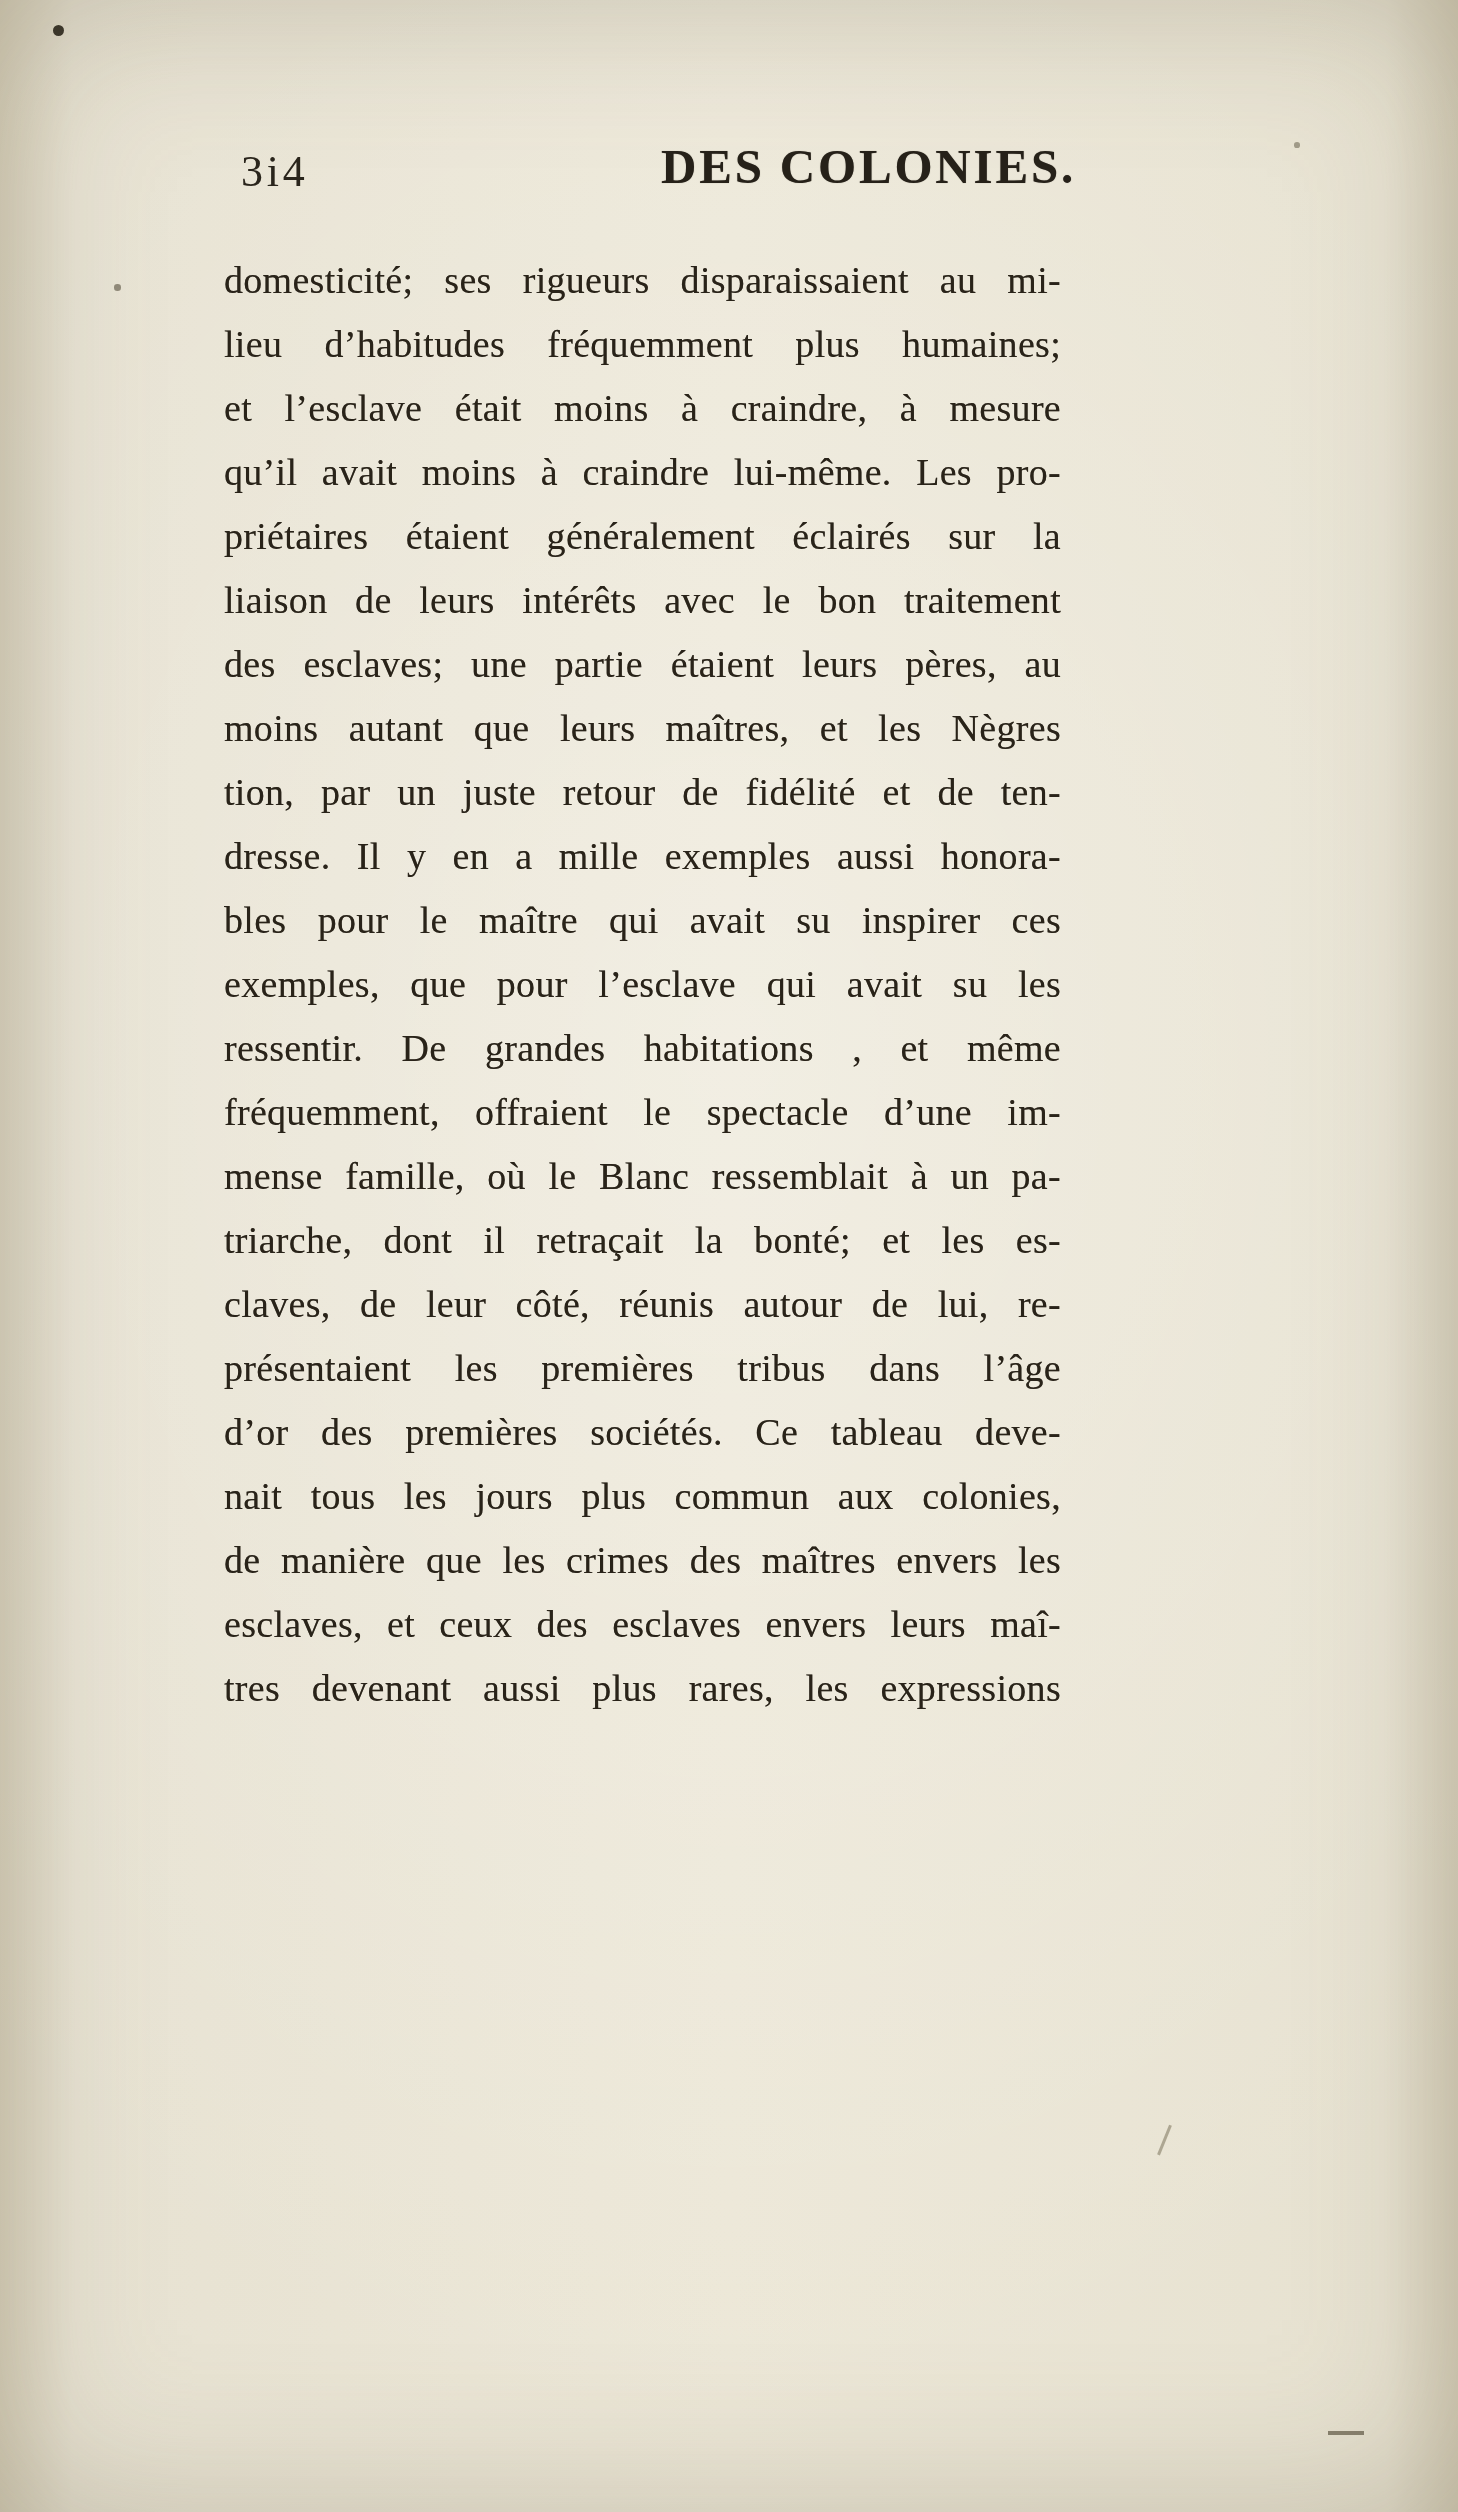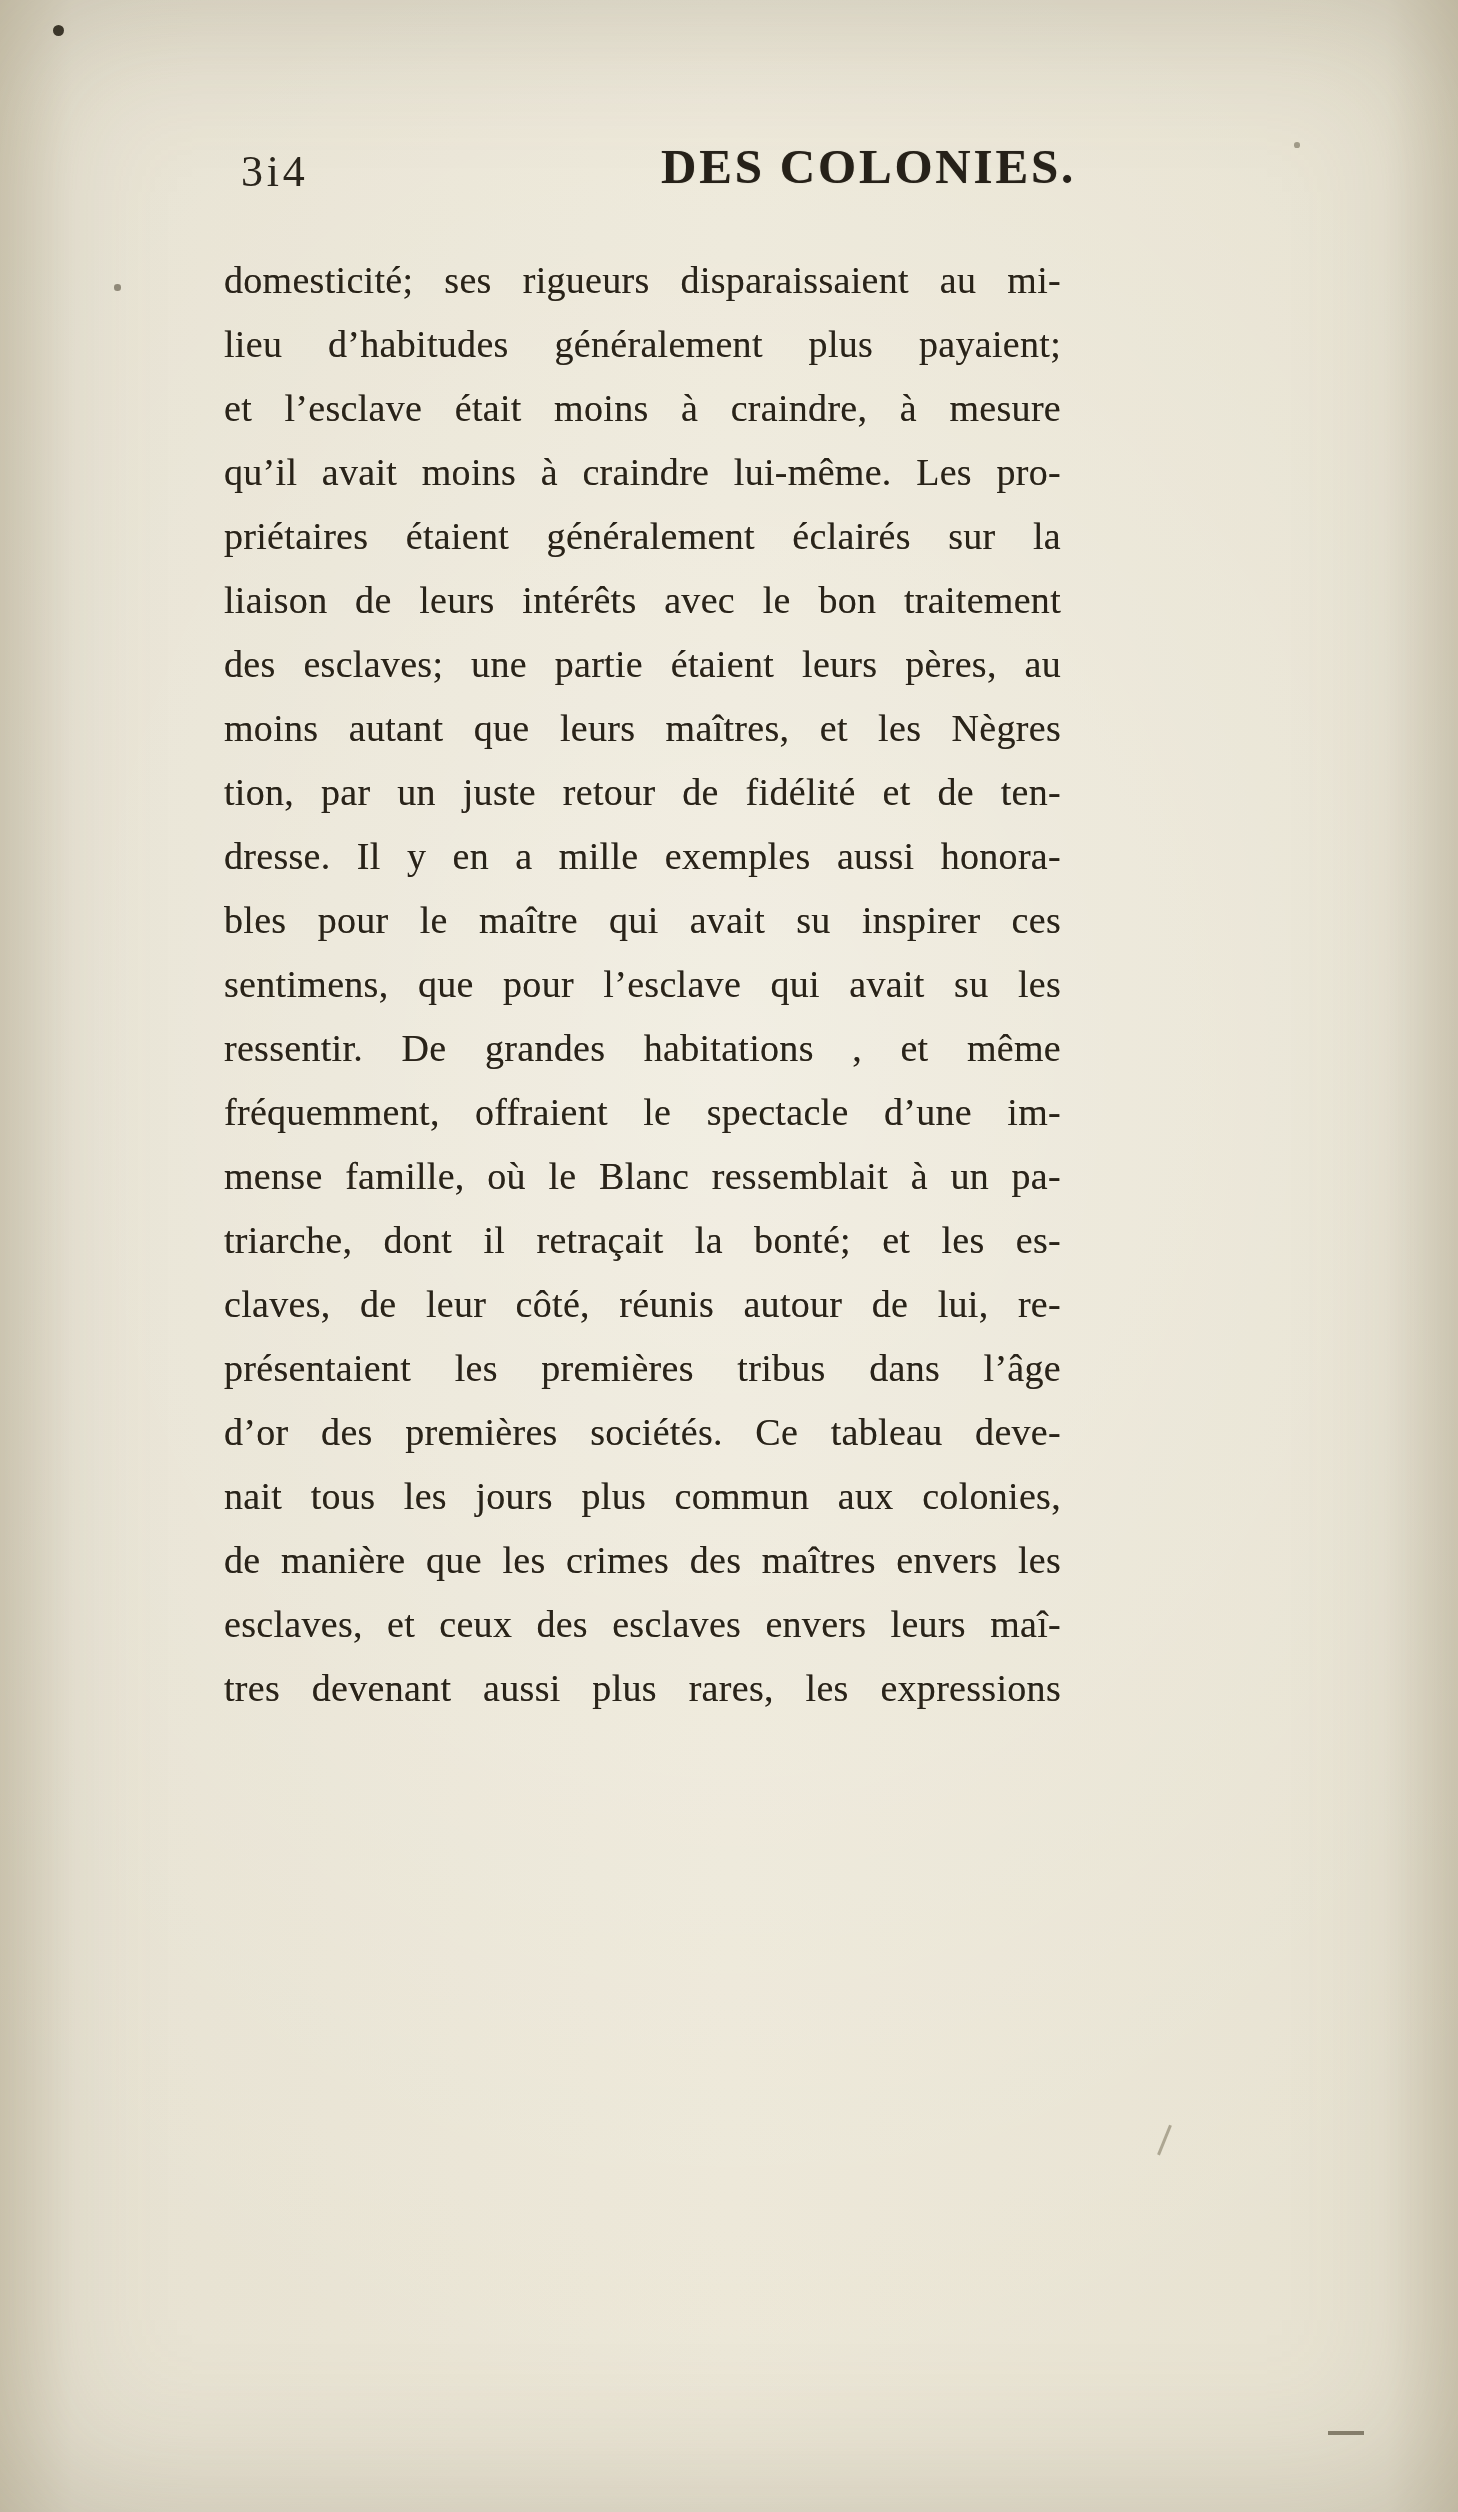--- a/index.html
+++ b/index.html
@@ -100,31 +100,31 @@
   <div class="speck s2"></div>
   <div class="speck s3"></div>
 
   <div class="header">
     <span class="page-number">3i4</span>
     <span class="running-title">DES COLONIES.</span>
   </div>
 
   <div class="body-text">
       <div class="body-line">domesticité; ses rigueurs disparaissaient au mi-</div>
-      <div class="body-line">lieu d’habitudes généralement plus payaient;</div>
+      <div class="body-line">lieu d’habitudes fréquemment plus humaines;</div>
       <div class="body-line">et l’esclave était moins à craindre, à mesure</div>
       <div class="body-line">qu’il avait moins à craindre lui-même. Les pro-</div>
       <div class="body-line">priétaires étaient généralement éclairés sur la</div>
       <div class="body-line">liaison de leurs intérêts avec le bon traitement</div>
       <div class="body-line">des esclaves; une partie étaient leurs pères, au</div>
       <div class="body-line">moins autant que leurs maîtres, et les Nègres</div>
       <div class="body-line">tion, par un juste retour de fidélité et de ten-</div>
       <div class="body-line">dresse. Il y en a mille exemples aussi honora-</div>
       <div class="body-line">bles pour le maître qui avait su inspirer ces</div>
-      <div class="body-line">sentimens, que pour l’esclave qui avait su les</div>
+      <div class="body-line">exemples, que pour l’esclave qui avait su les</div>
       <div class="body-line">ressentir. De grandes habitations , et même</div>
       <div class="body-line">fréquemment, offraient le spectacle d’une im-</div>
       <div class="body-line">mense famille, où le Blanc ressemblait à un pa-</div>
       <div class="body-line">triarche, dont il retraçait la bonté; et les es-</div>
       <div class="body-line">claves, de leur côté, réunis autour de lui, re-</div>
       <div class="body-line">présentaient les premières tribus dans l’âge</div>
       <div class="body-line">d’or des premières sociétés. Ce tableau deve-</div>
       <div class="body-line">nait tous les jours plus commun aux colonies,</div>
       <div class="body-line">de manière que les crimes des maîtres envers les</div>
       <div class="body-line">esclaves, et ceux des esclaves envers leurs maî-</div>

